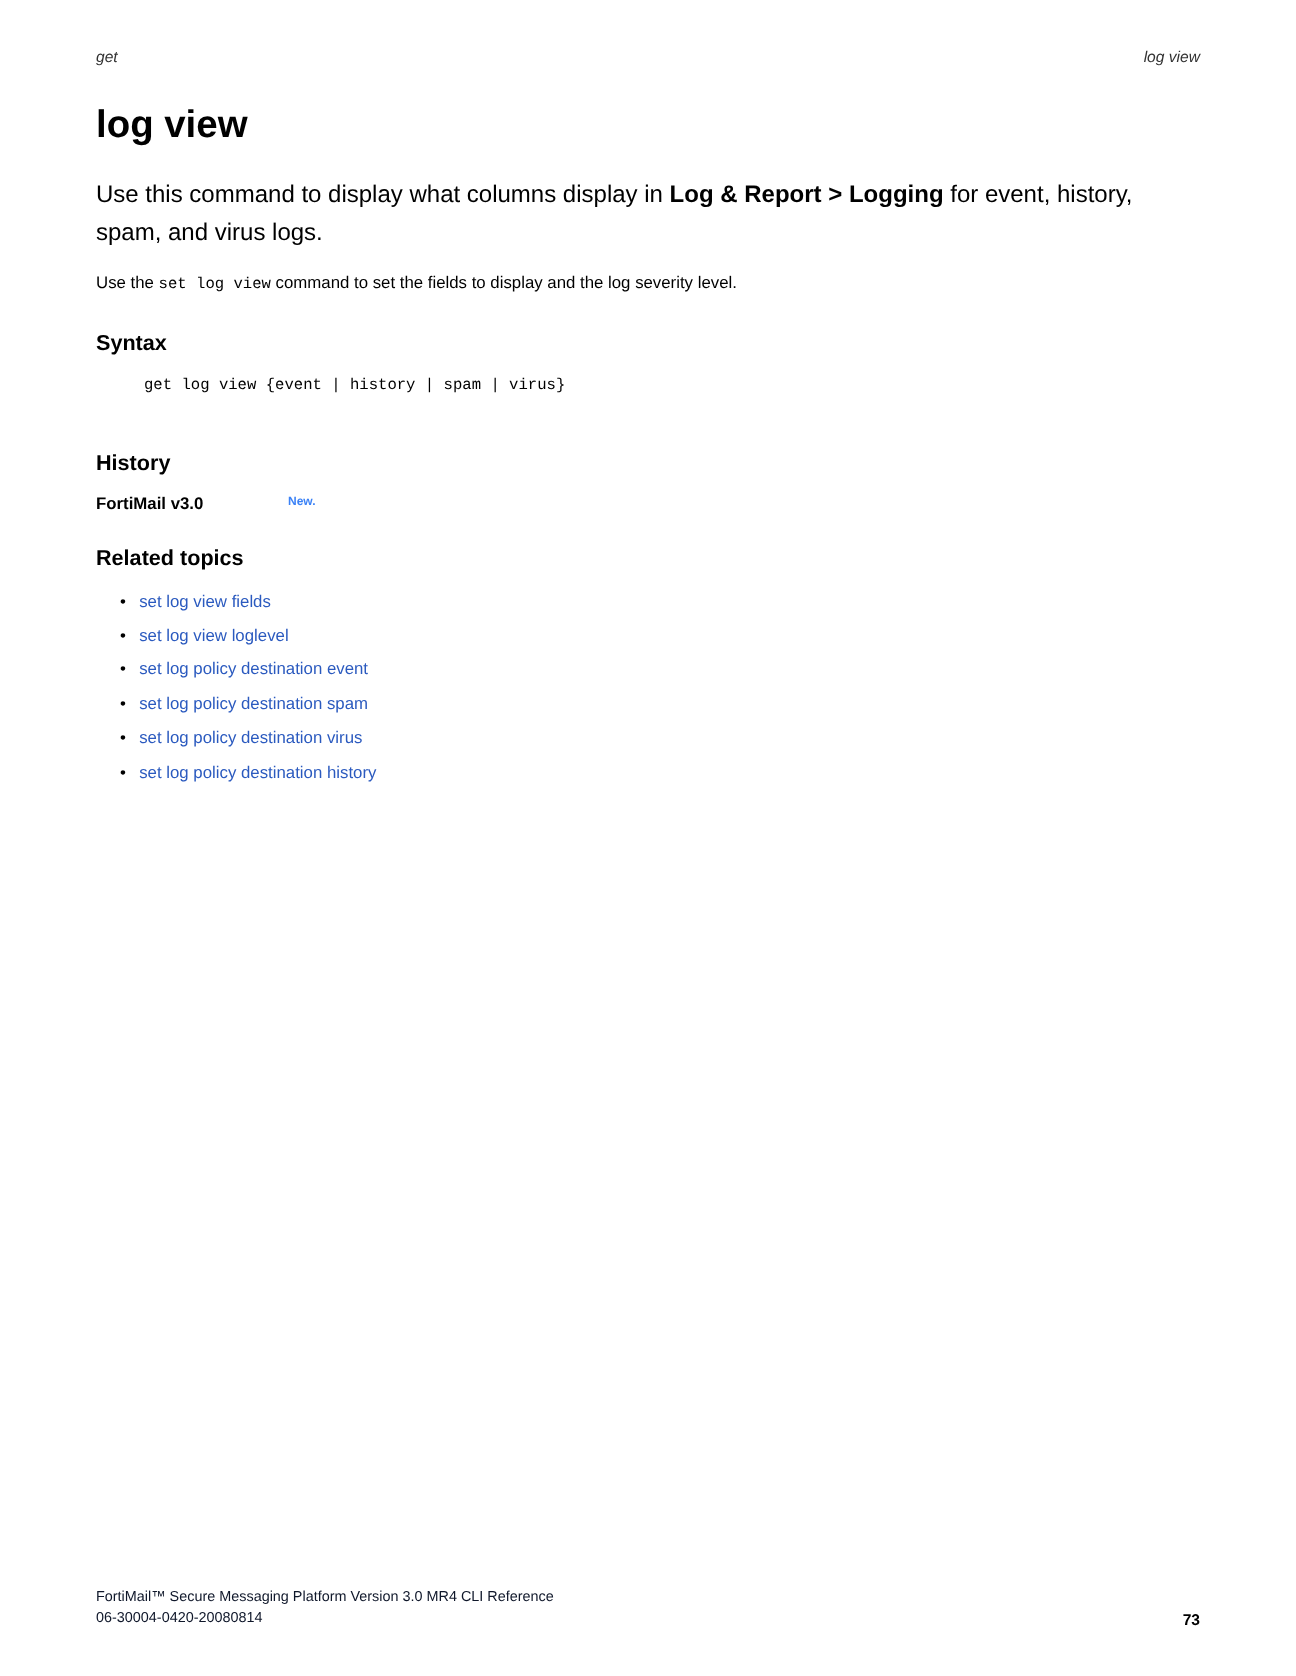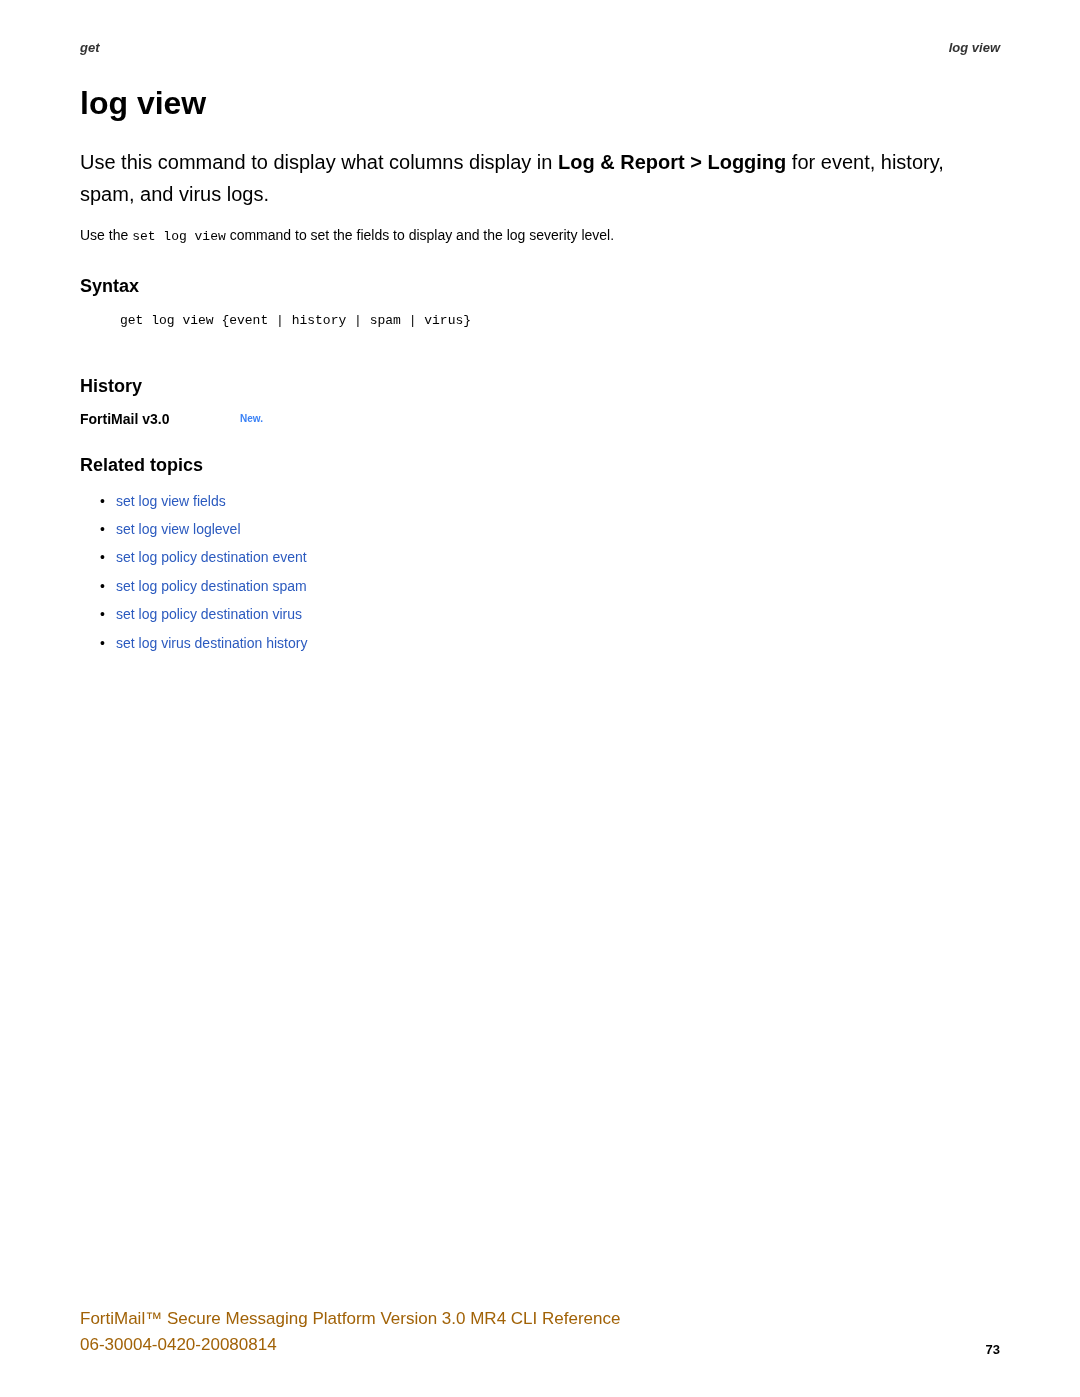--- a/index.html
+++ b/index.html
@@ -25,21 +25,20 @@
       position: relative;
     }
 
     .header-bar {
       display: flex;
       justify-content: space-between;
       margin-bottom: 30px;
       font-size: 13px;
       font-style: italic;
       color: #333;
-      font-weight: bold;
     }
 
     .page-title {
       font-size: 32px;
       font-weight: bold;
       color: #000;
       margin-bottom: 24px;
       border-bottom: none;
     }
 
@@ -146,22 +145,22 @@
       position: absolute;
       bottom: 40px;
       left: 80px;
       right: 80px;
       display: flex;
       justify-content: space-between;
       align-items: flex-end;
     }
 
     .footer-left {
-      font-size: 17px;
-      color: #a16207;
+      font-size: 12px;
+      color: #0f172a;
       line-height: 1.5;
     }
 
     .footer-right {
       font-size: 13px;
       font-weight: bold;
       color: #000;
     }
   </style>
 </head>
@@ -201,21 +200,21 @@
   </div>
 
   <div class="related-topics-section">
     <h2 class="section-heading">Related topics</h2>
     <ul class="related-list">
     <li><a href="#">set log view fields</a></li>
         <li><a href="#">set log view loglevel</a></li>
         <li><a href="#">set log policy destination event</a></li>
         <li><a href="#">set log policy destination spam</a></li>
         <li><a href="#">set log policy destination virus</a></li>
-        <li><a href="#">set log virus destination history</a></li>
+        <li><a href="#">set log policy destination history</a></li>
       </ul>
   </div>
 
   <div class="footer">
     <div class="footer-left">
       <div>FortiMail™ Secure Messaging Platform Version 3.0 MR4 CLI Reference</div>
       <div>06-30004-0420-20080814</div>
     </div>
     <div class="footer-right">73</div>
   </div>

